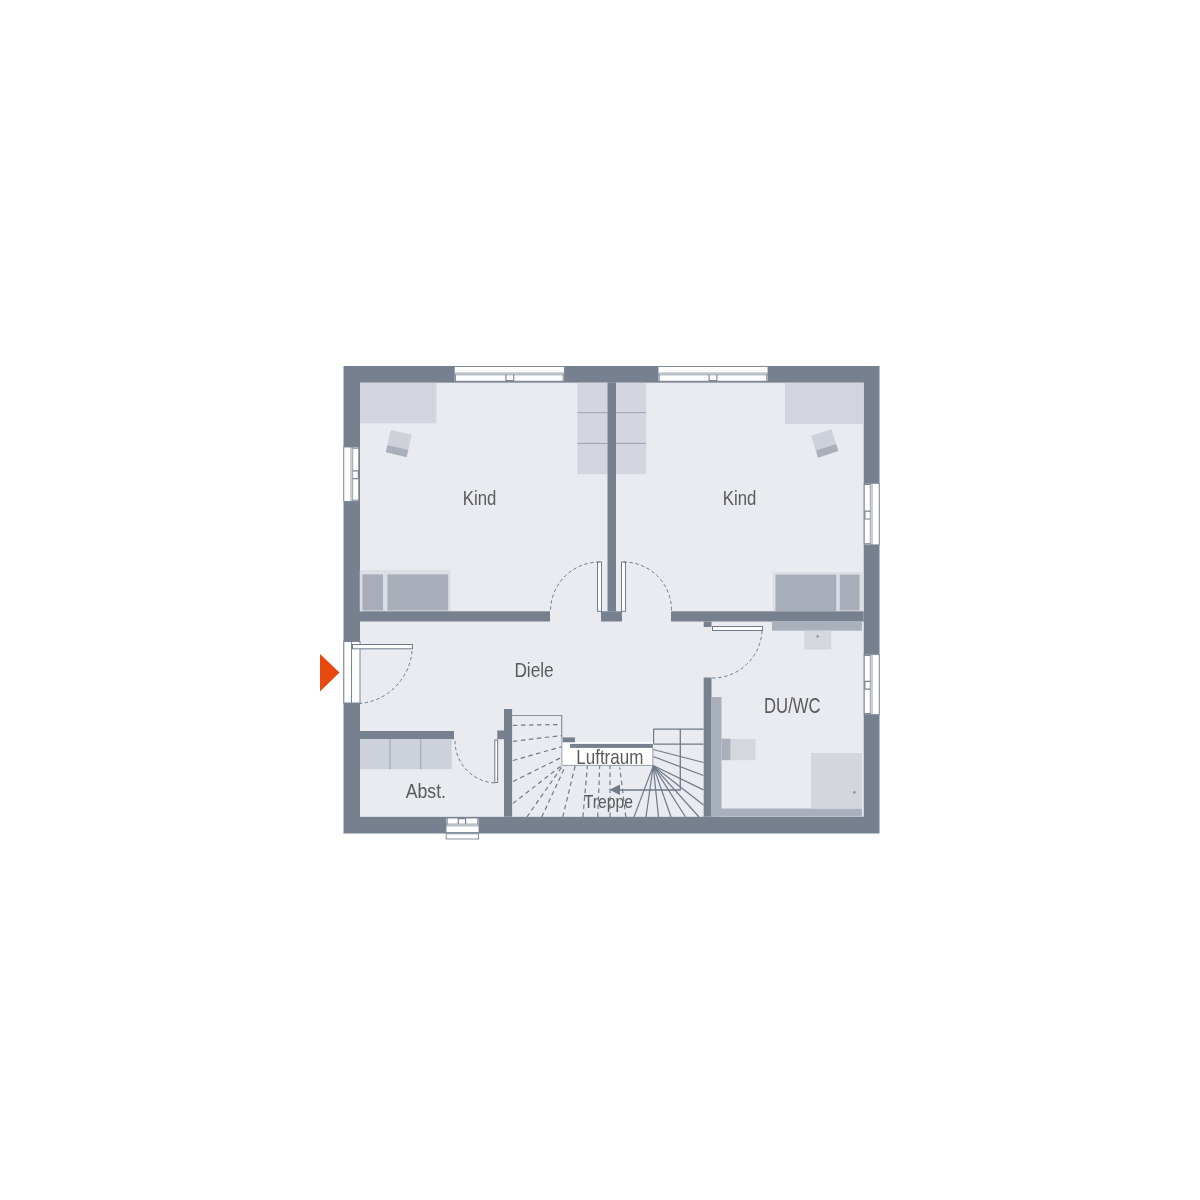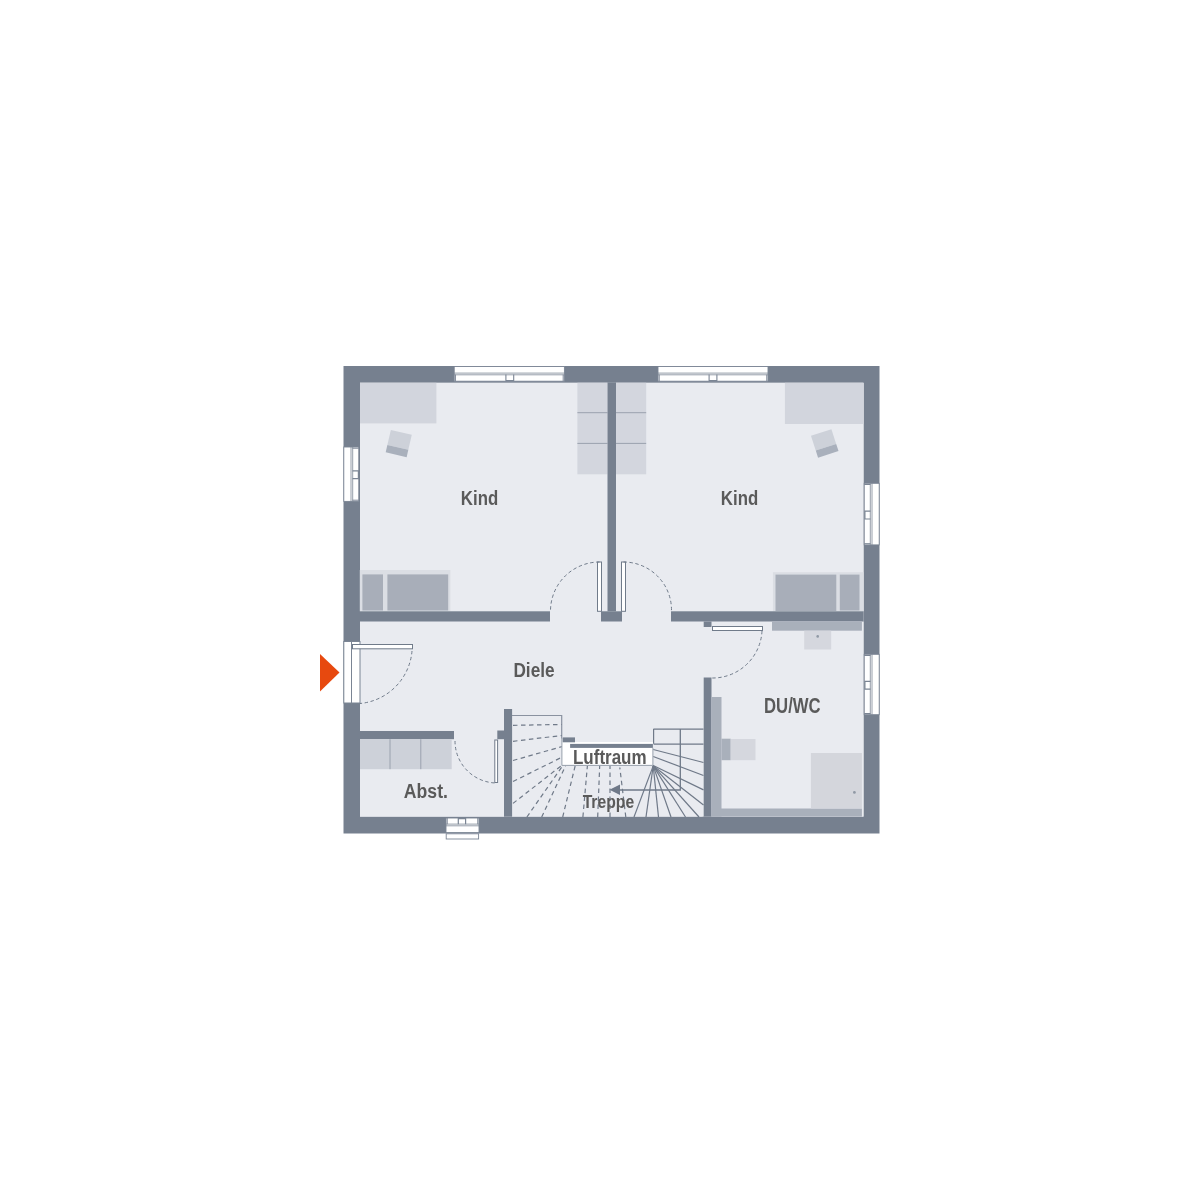--- a/index.html
+++ b/index.html
@@ -1,16 +1,16 @@
 <!DOCTYPE html>
 <html><head>
 <meta charset="utf-8">
 <style>
   html,body{margin:0;padding:0;background:#ffffff;}
-  .page{width:1200px;height:882px;position:relative;background:#ffffff;overflow:hidden;font-weight:bold;}
+  .page{width:1200px;height:882px;position:relative;background:#ffffff;overflow:hidden;}
   svg{position:absolute;left:0;top:0;}
   text{font-family:"Liberation Sans", sans-serif;fill:#535B65;filter:grayscale(1);}
 </style>
 </head>
 <body>
 <div class="page">
 <svg width="1200" height="1200" viewBox="0 0 1200 1200">
   <defs></defs>
 
   <rect x="0" y="0" width="1200" height="1200" fill="#ffffff"></rect>

